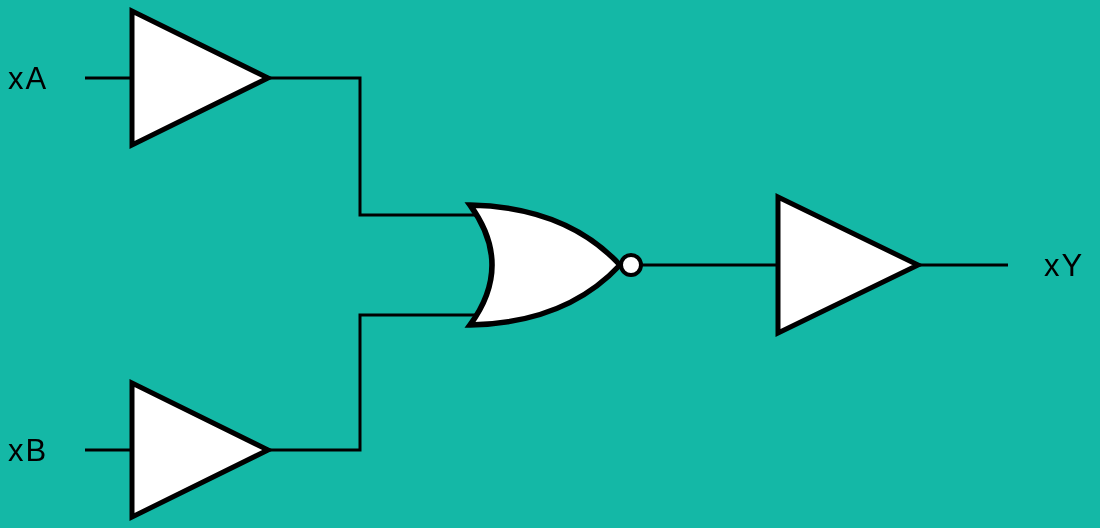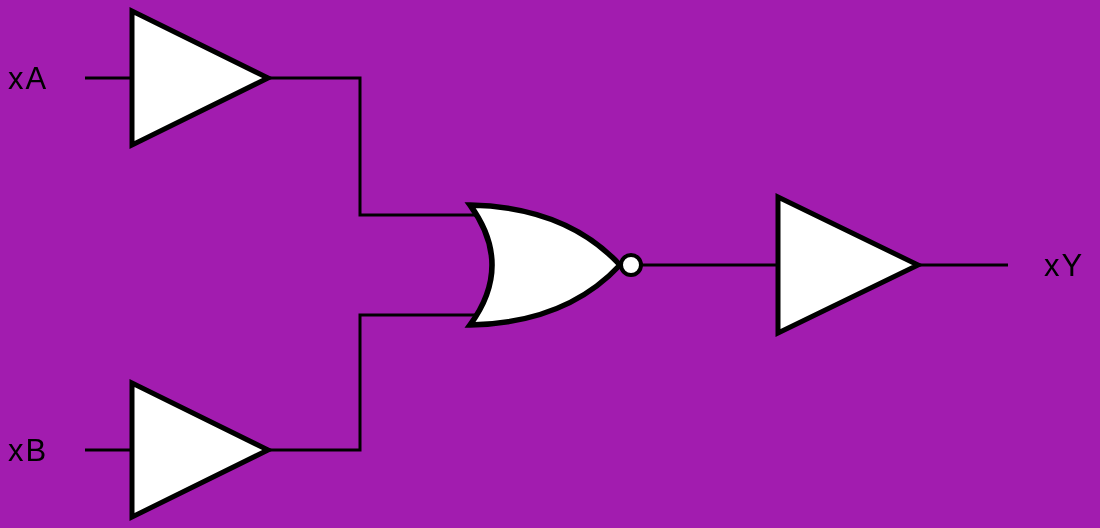--- a/index.html
+++ b/index.html
@@ -4,21 +4,21 @@
 <style>
   html, body {
     margin: 0;
     padding: 0;
     background: #ffffff;
   }
   .canvas {
     position: relative;
     width: 1100px;
     height: 528px;
-    background: #a21caf;
+    background: #14b8a6;
     overflow: hidden;
   }
   svg {
     display: block;
   }
   .wire {
     fill: none;
     stroke-width: 3;
     stroke-linecap: butt;
   }

